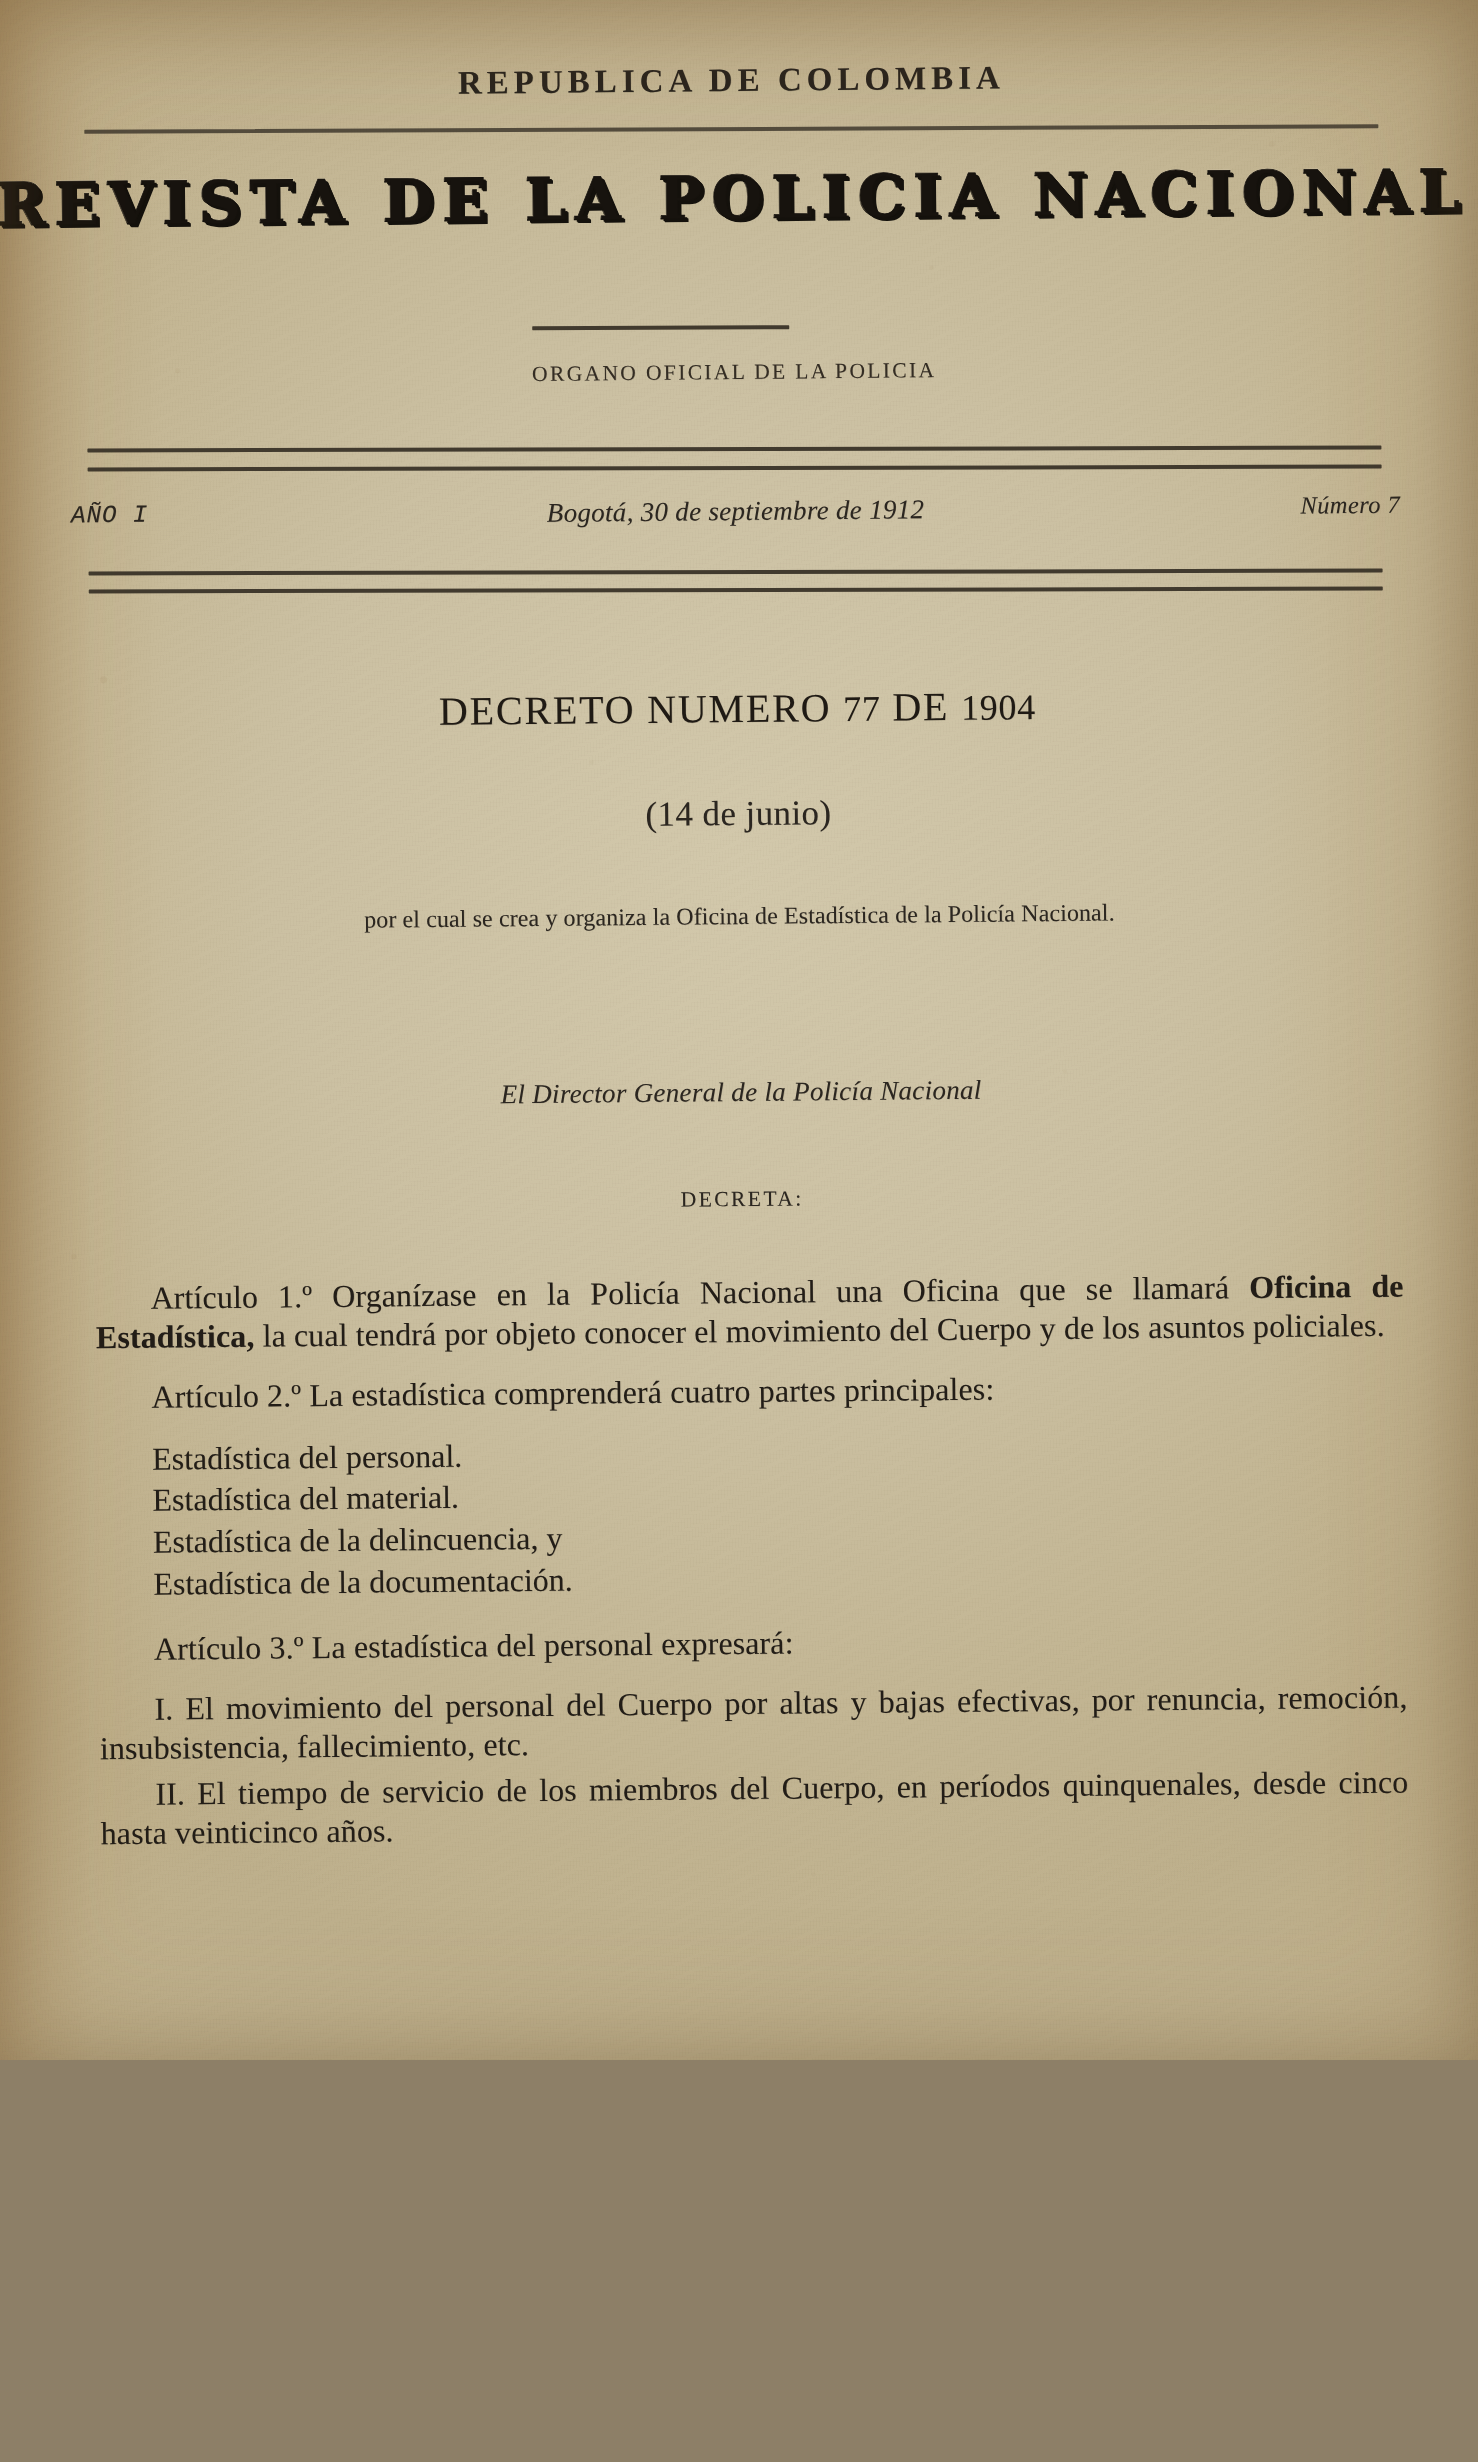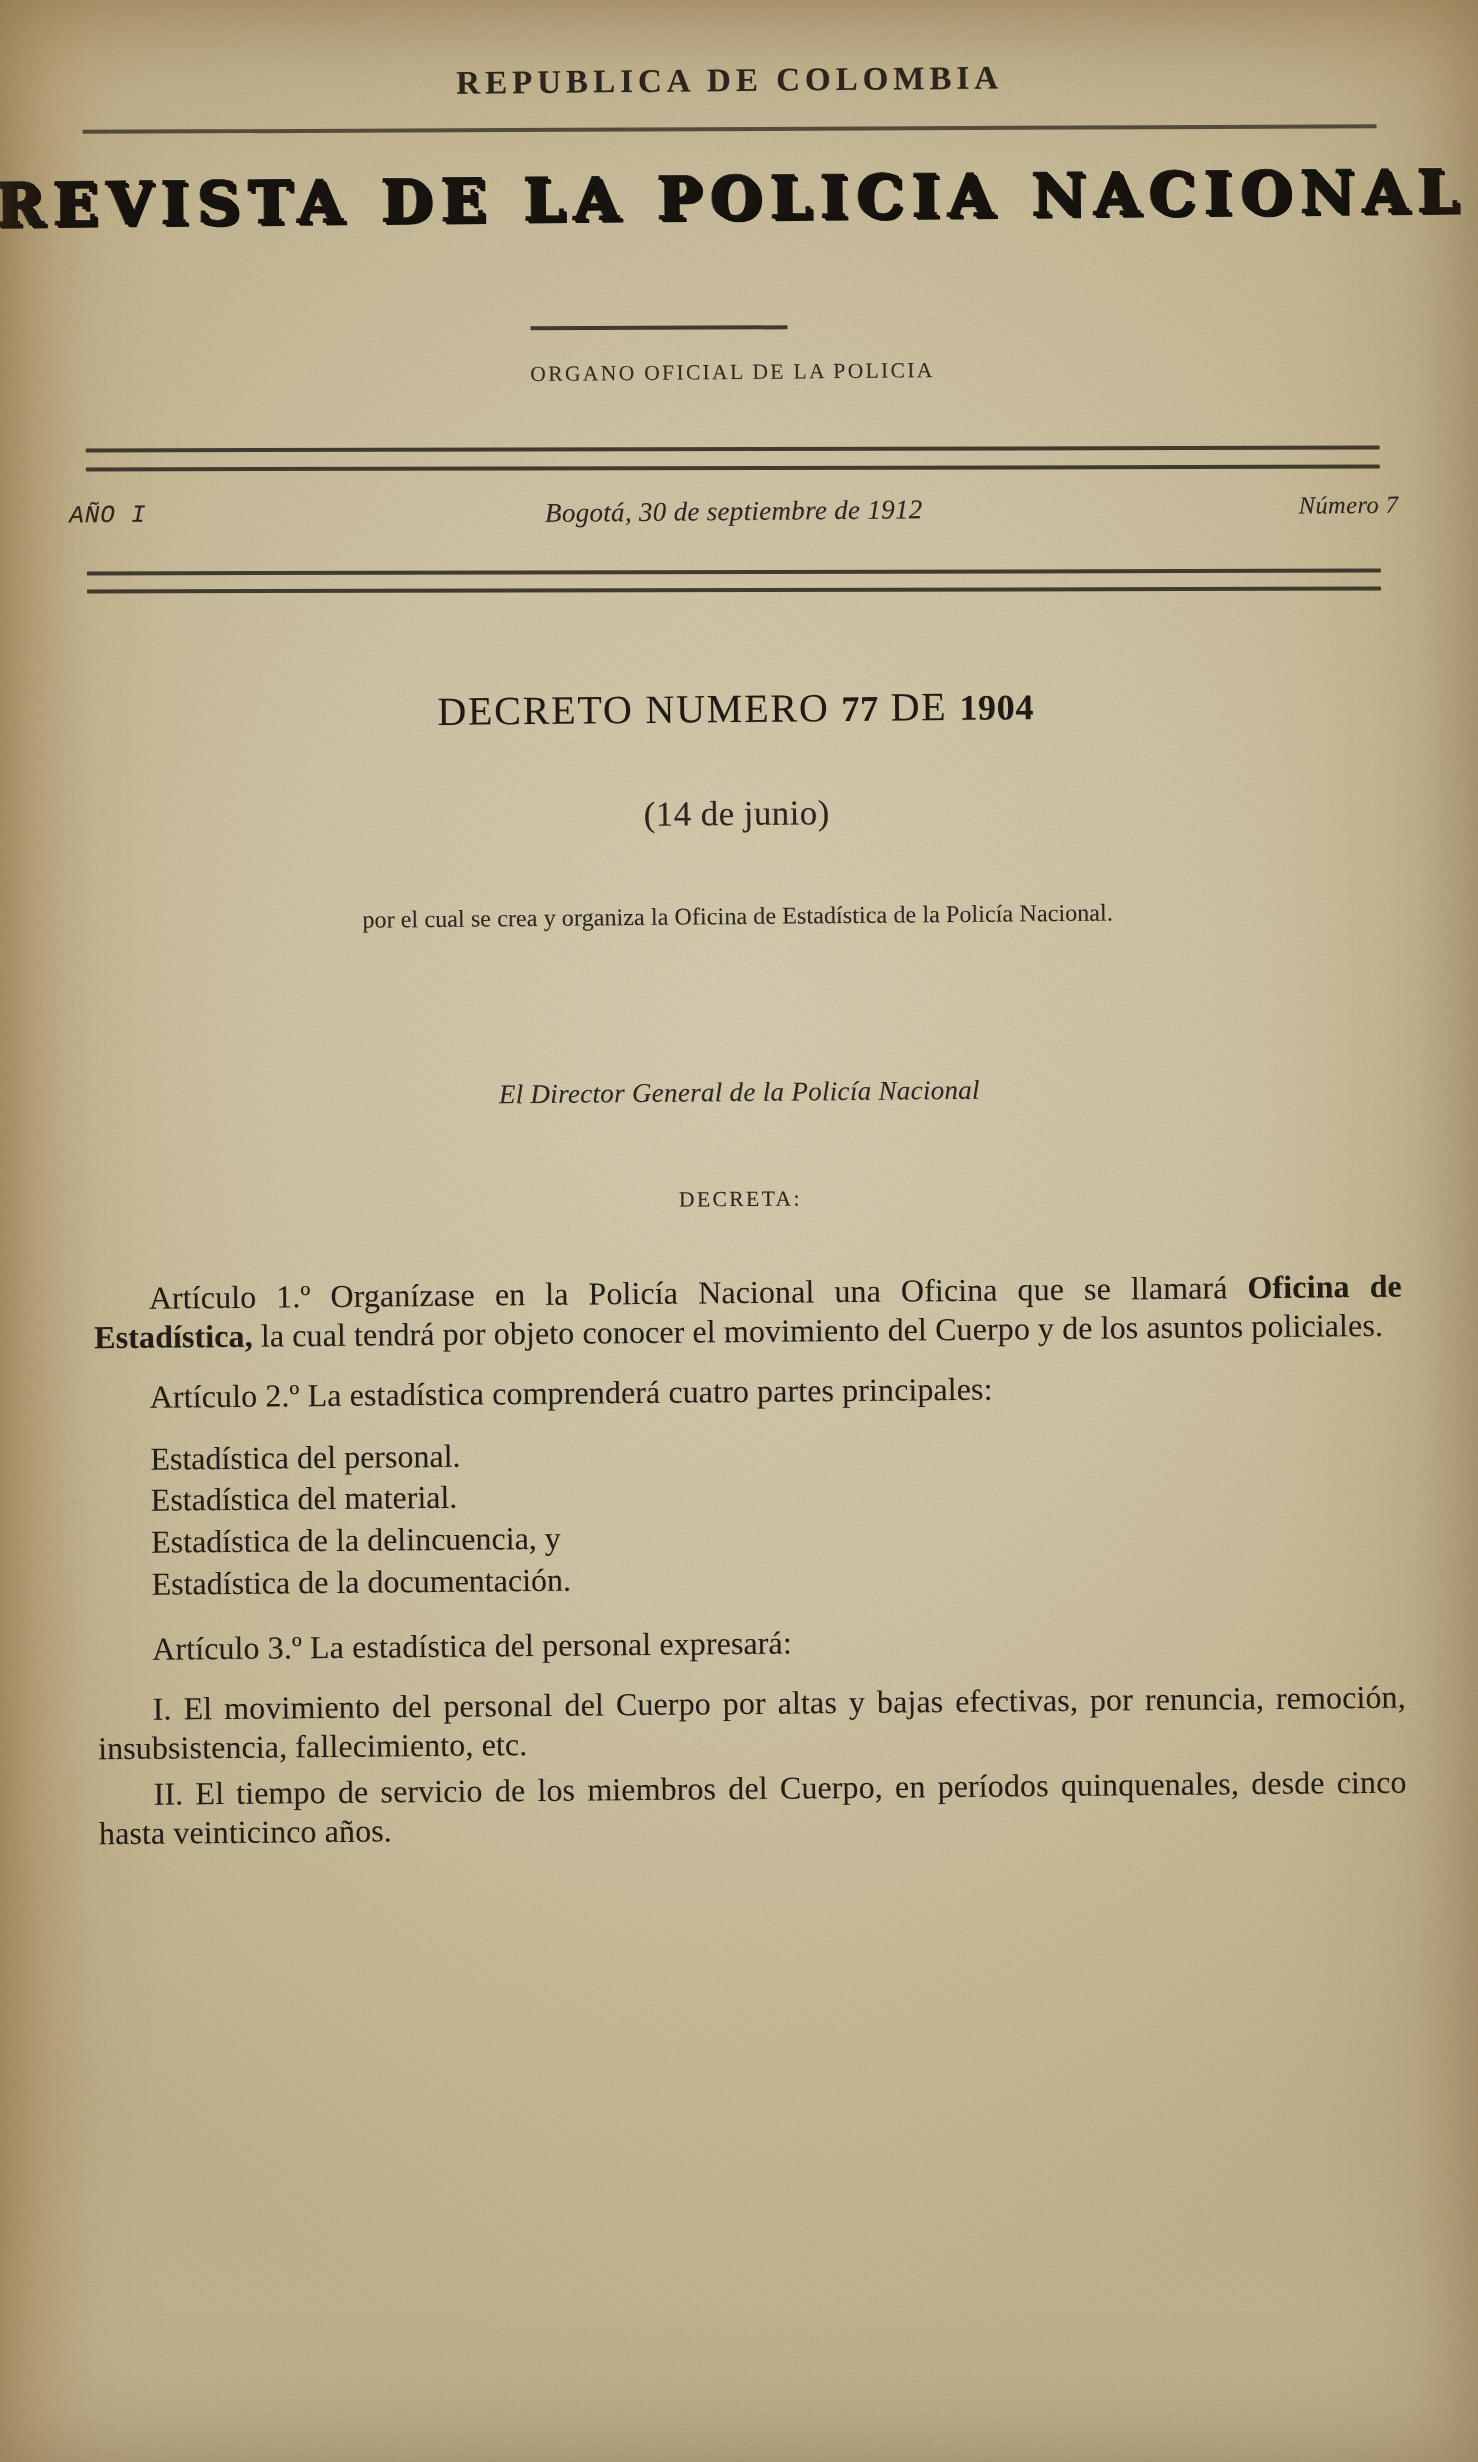--- a/index.html
+++ b/index.html
@@ -1,18 +1,18 @@
 <!DOCTYPE html>
 <html style="font-size:11.5px"><head>
 <meta charset="utf-8">
 <style>
   html,body{margin:0;padding:0;background:#8d7f67;}
   #page{
     position:relative;
-    width:1479px;height:2462px;
+    width:1479px;height:2060px;
     overflow:hidden;
     background:#7dd3fc;
     font-family:"Liberation Serif", serif;
     color:#2b2620;
   }
 
   
   .paper-base{position:absolute;inset:0;
     background:
       radial-gradient(ellipse 70% 55% at 50% 42%, #d2c8ab 0%, #cbc0a2 45%, #c3b694 75%, #bcae8a 100%);
@@ -94,21 +94,21 @@
   .issue{position:absolute;left:0;right:0;}
   .issue .ano{position:absolute;left:75px;top:0;font-style:italic;font-size:24.5px;letter-spacing:0.7px;font-family:Liberation Mono, monospace;}
   .issue .city{position:absolute;left:0;right:0;text-align:center;font-style:italic;font-size:27px;letter-spacing:0.3px;}
   .issue .num{position:absolute;right:75px;top:1.4px;font-style:italic;font-size:24.5px;letter-spacing:0.4px;}
 
   
   .decree-title{
     font-size:40px;letter-spacing:1.8px;font-weight:400;color:#1f1a14;
     font-family:"Liberation Serif", serif;
   }
-  .decree-title .osf{font-size:36px;letter-spacing:0.7px;font-weight:bold;}
+  .decree-title .osf{font-size:36px;letter-spacing:0.7px;}
   .decree-date{font-size:35px;letter-spacing:0.4px;}
   .decree-sub{font-size:24px;line-height:1.62;letter-spacing:0.1px;padding:0 79px;}
   .signer{font-style:italic;font-size:27px;letter-spacing:0.3px;}
   .decreta{font-size:21.6px;letter-spacing:2.4px;}
 
   
   #body{position:absolute;left:92px;right:79px;top:1273px;}
   .para{
     font-size:32px;line-height:1.215;text-align:justify;text-justify:inter-word;
     margin:0 0 21.6px 0;text-indent:55px;color:#221d17;

